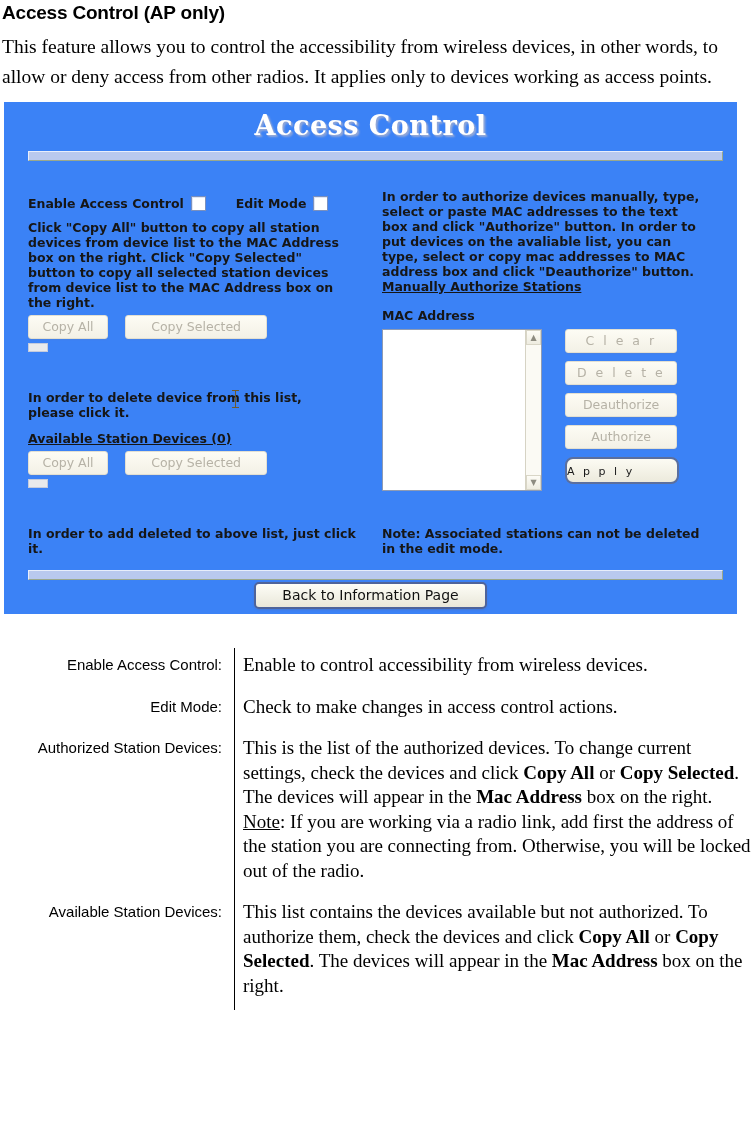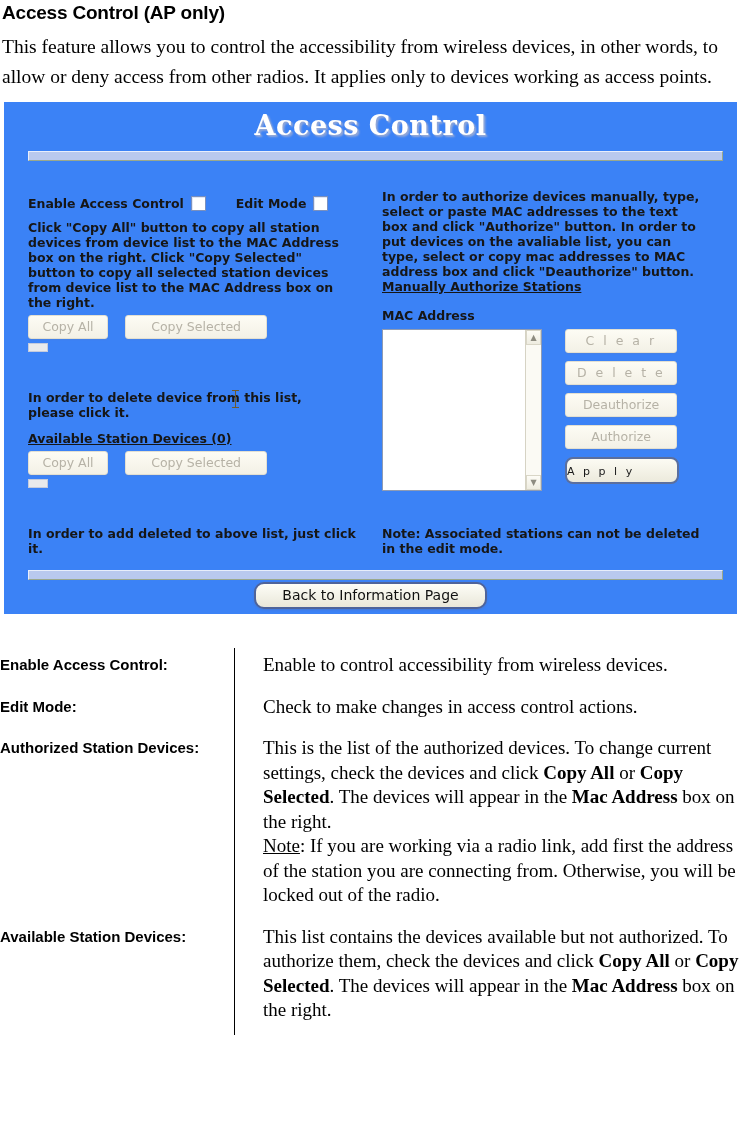--- a/index.html
+++ b/index.html
@@ -175,50 +175,50 @@
   .bn-left  { position: absolute; left: 24px;  width: 340px; }
   .bn-right { position: absolute; left: 378px; width: 330px; }
 
   .footer-btn-wrap { position: absolute; top: 480px; left: 0; right: 0; text-align: center; }
   .btn-back {
     font-family: "DejaVu Sans", sans-serif;
     font-size: 14px;
     color: #111;
     background: linear-gradient(#fdfdf7, #e9e7d9);
     border: 2px solid #4e639a;
-    border-radius: 10px;
+    border-radius: 5px;
     padding: 3px 26px 4px 26px;
     display: inline-block;
     box-shadow: 0 1px 2px rgba(90,100,140,0.3);
   }
 
   
   .deftable {
     margin-top: 34px;
     width: 752px;
     border-collapse: collapse;
   }
   .deftable td { vertical-align: top; padding: 0; }
   .deftable td.term {
     width: 222px;
-    text-align: left;
+    text-align: right;
     font-family: "Liberation Sans", sans-serif;
-    font-weight: bold;
+    font-weight: normal;
     font-size: 15px;
     line-height: 21px;
     color: #000;
     padding: 6px 12px 12px 0;
     border-right: 1.5px solid #000;
   }
   .deftable td.desc {
     font-family: "Liberation Serif", serif;
     font-size: 19px;
     line-height: 24.5px;
     color: #000;
-    padding: 5px 0 12px 28px;
+    padding: 5px 0 12px 8px;
   }
   .deftable b { font-weight: bold; }
   .deftable u { text-decoration: underline; }
 </style>
 </head>
 <body>
 
 <div class="page-title">Access Control (AP only)</div>
 <div class="intro">This feature allows you to control the accessibility from wireless devices, in other words, to allow or deny access from other radios. It applies only to devices working as access points.</div>
 

